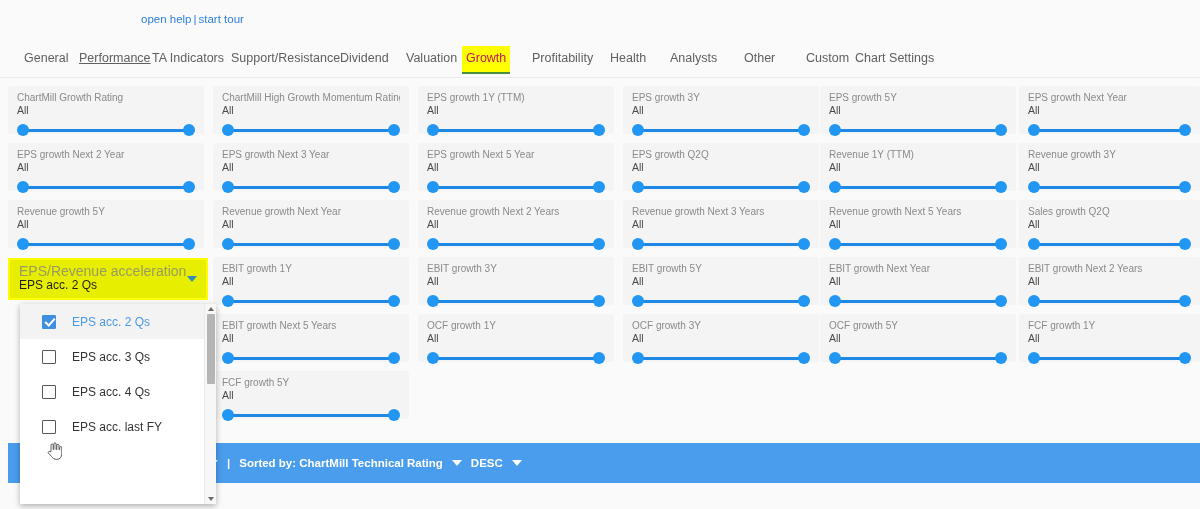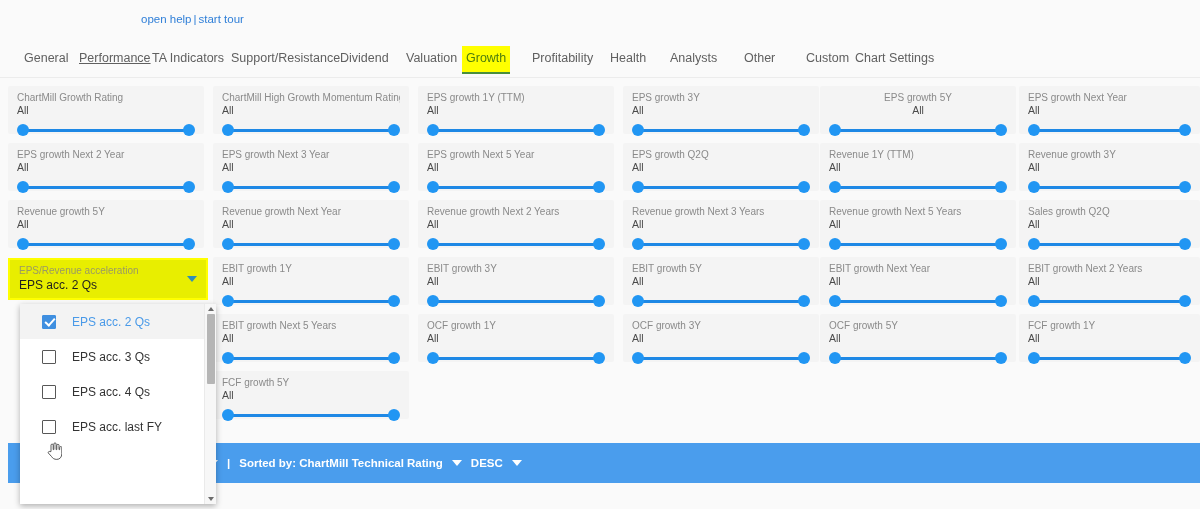--- a/index.html
+++ b/index.html
@@ -30,21 +30,21 @@
   .tabbar {
     position: absolute; left: 0; top: 46px; width: 1200px; height: 30px;
   }
   .tab {
     position: absolute; top: 0;
     font-size: 12.5px; color: #606060;
     padding: 4px 4px 6px 4px; white-space: nowrap;
     line-height: 16px;
   }
   .tab.active {
-    background: #ffff00; color: #4d7c0f;
+    background: #ffff00; color: #be185d;
     border-bottom: 2px solid #4a8f3c;
   }
   .tabline {
     position: absolute; left: 0; top: 77px; width: 1200px; height: 1px;
     background: #ececec;
   }
 
   
   .grid { position: absolute; left: 0; top: 86px; width: 1200px; }
   .card {
@@ -73,21 +73,21 @@
 
   
   .dd-wrap { position: absolute; left: 8px; top: 258px; width: 200px; z-index: 40; }
   .dd-head {
     position: relative;
     width: 200px; height: 42px;
     background: #e8ee00;
     border: 2px solid #ffff00;
     padding: 6px 9px 0 9px;
   }
-  .dd-head .lbl { font-size: 10px; color: #9a9a63; line-height: 10px; }
+  .dd-head .lbl { font-size: 14px; color: #9a9a63; line-height: 10px; }
   .dd-head .val { font-size: 12px; color: #1f1f1f; line-height: 16px; margin-top: 1px; }
   .dd-caret {
     position: absolute; right: 9px; top: 16px;
     width: 0; height: 0;
     border-left: 5px solid transparent; border-right: 5px solid transparent;
     border-top: 6px solid #2e8fb8;
   }
   .dd-list {
     position: absolute; left: 12px; top: 46px;
     width: 196px; height: 200px;
@@ -214,21 +214,21 @@
       </div>
       <div class="card" style="left: 623px; top: 0px;">
         <div class="lbl">EPS growth 3Y</div>
         <div class="val">All</div>
         <div class="slider">
           <div class="track"></div>
           <div class="knob left"></div>
           <div class="knob right"></div>
         </div>
       </div>
-      <div class="card" style="left: 820px; top: 0px; width: 196px; text-align: center;">
+      <div class="card" style="left: 820px; top: 0px; width: 196px;">
         <div class="lbl">EPS growth 5Y</div>
         <div class="val">All</div>
         <div class="slider">
           <div class="track"></div>
           <div class="knob left"></div>
           <div class="knob right"></div>
         </div>
       </div>
       <div class="card" style="left: 1019px; top: 0px; width: 181px;">
         <div class="lbl">EPS growth Next Year</div>

